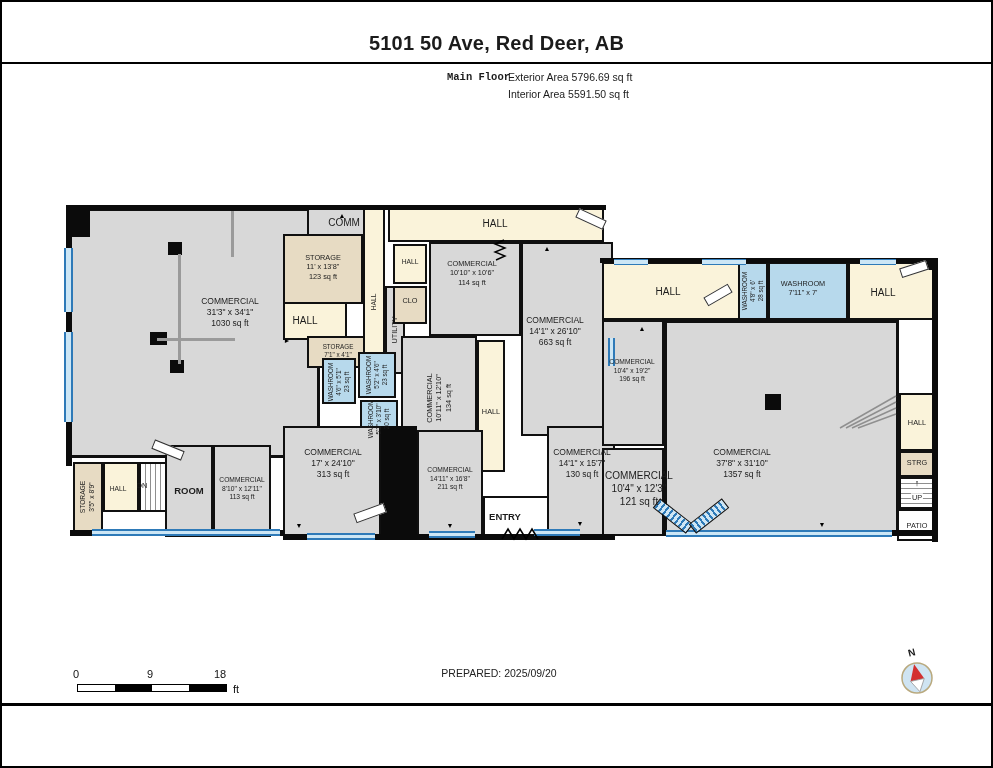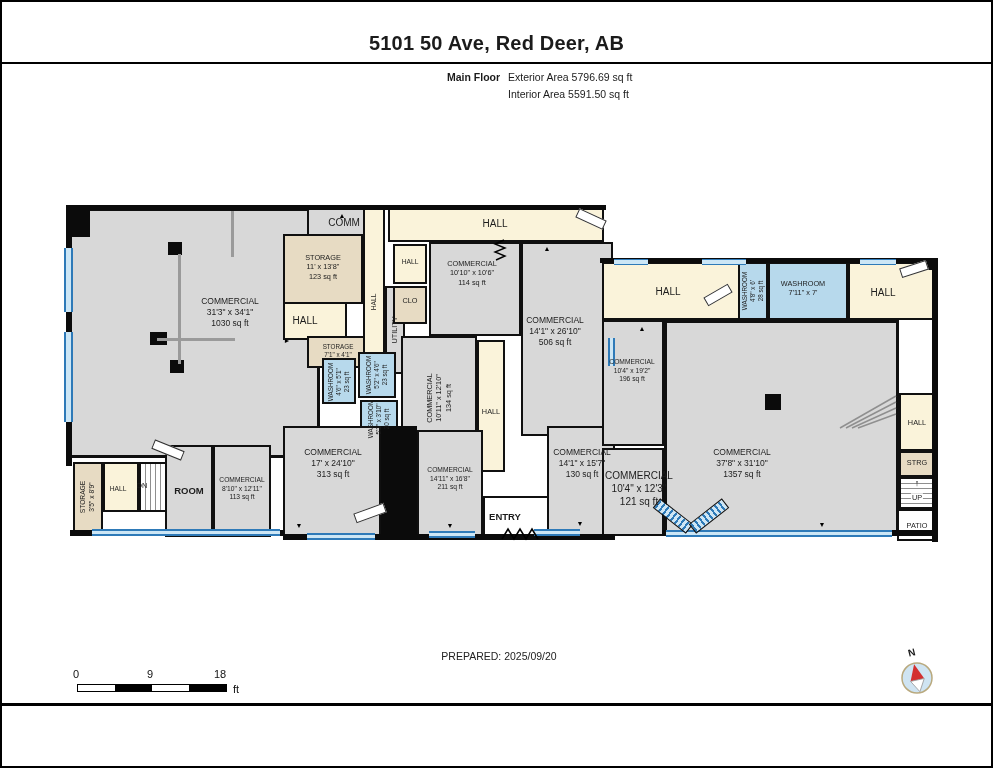--- a/index.html
+++ b/index.html
@@ -34,21 +34,21 @@
   .disclaimer{position:absolute;font-size:9px;color:#111;}
   .nlabel{position:absolute;font-size:10px;font-weight:bold;transform:rotate(-14deg);}
 </style>
 </head>
 <body>
 
 <div class="page">
 
   <div class="abs title">5101 50 Ave, Red Deer, AB</div>
   <div class="abs rule" style="top:60px;height:2px;"></div>
-  <div class="abs sub" style="left:445px;top:69px;font-weight:bold;">Main Floor</div>
+  <div class="abs sub" style="left:445px;top:69px;font-weight:bold;font-family:Liberation Mono, monospace;">Main Floor</div>
   <div class="abs sub" style="left:506px;top:69px;">Exterior Area 5796.69 sq ft</div>
   <div class="abs sub" style="left:506px;top:86px;">Interior Area 5591.50 sq ft</div>
 
   <div class="room g" style="left:66px;top:206px;width:252px;height:250px;border-width:3px;"></div>
   <div class="room g" style="left:305px;top:206px;width:74px;height:28px;"></div>
   <div class="room t" style="left:281px;top:232px;width:80px;height:70px;"></div>
   <div class="room cr" style="left:281px;top:300px;width:64px;height:38px;"></div>
   <div class="room t" style="left:305px;top:334px;width:62px;height:32px;"></div>
   <div class="room cr" style="left:361px;top:206px;width:22px;height:166px;"></div>
   <div class="room g" style="left:383px;top:284px;width:20px;height:88px;"></div>
@@ -175,21 +175,21 @@
       <div>CLO</div>
     </div>
   <div class="lbl f7" style="left:470px;top:271px;">
     <div>COMMERCIAL</div>
       <div>10'10" x 10'6"</div>
       <div>114 sq ft</div>
   </div>
   <div class="lbl" style="left:553px;top:330px;">
     <div>COMMERCIAL</div>
       <div>14'1" x 26'10"</div>
-      <div>506 sq ft</div>
+      <div>663 sq ft</div>
   </div>
   <div class="lbl rot f7" style="left:437px;top:396px;">
     <div>COMMERCIAL</div>
       <div>10'11" x 12'10"</div>
       <div>134 sq ft</div>
   </div>
   <div class="lbl rot f6" style="left:337px;top:380px;">
     <div>WASHROOM</div>
       <div>4'6" x 5'1"</div>
       <div>23 sq ft</div>
@@ -296,21 +296,21 @@
   <span class="arrow" style="left:820px;top:522px;">▼</span>
   <span class="arrow" style="left:915px;top:481px;font-size:9px;">↑</span>
 
   <div class="scale-lbl" style="left:71px;top:666px;">0</div>
   <div class="scale-lbl" style="left:145px;top:666px;">9</div>
   <div class="scale-lbl" style="left:212px;top:666px;">18</div>
   <div class="abs" style="left:75px;top:682px;width:150px;height:8px;border:1.5px solid #000;box-sizing:border-box;
        background:linear-gradient(to right,#fff 0 25%,#000 25% 50%,#fff 50% 75%,#000 75% 100%);"></div>
   <div class="scale-lbl" style="left:231px;top:681px;">ft</div>
 
-  <div class="prepared" style="left:497px;top:648px;text-align:center;">PREPARED: 2025/09/20</div>
+  <div class="prepared" style="left:497px;top:665px;text-align:center;">PREPARED: 2025/09/20</div>
 
   <div class="nlabel" style="left:906px;top:645px;">N</div>
   <svg class="abs" style="left:893px;top:652px;" width="48" height="48">
     <circle cx="22" cy="24" r="15" fill="#cfe4f2" stroke="#b9a97e" stroke-width="1.5"></circle>
     <g transform="rotate(-12 22 24)">
       <polygon points="22,10 15,26 29,26" fill="#d32f2f"></polygon>
       <polygon points="15,26 29,26 22,38" fill="#ffffff" stroke="#9a9a9a" stroke-width="0.8"></polygon>
     </g>
   </svg>
 

